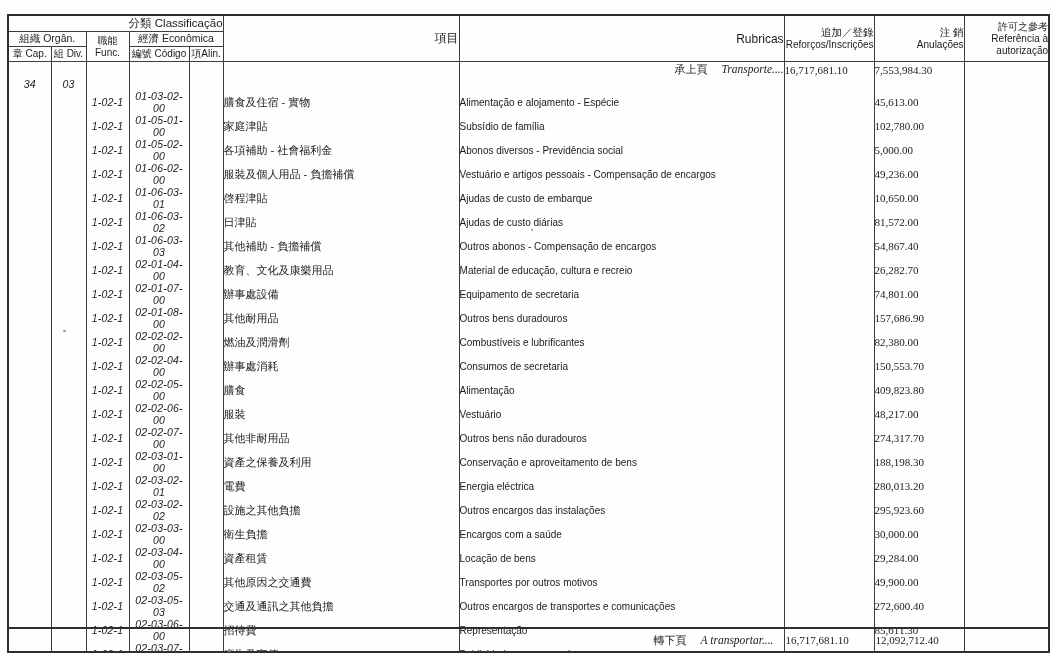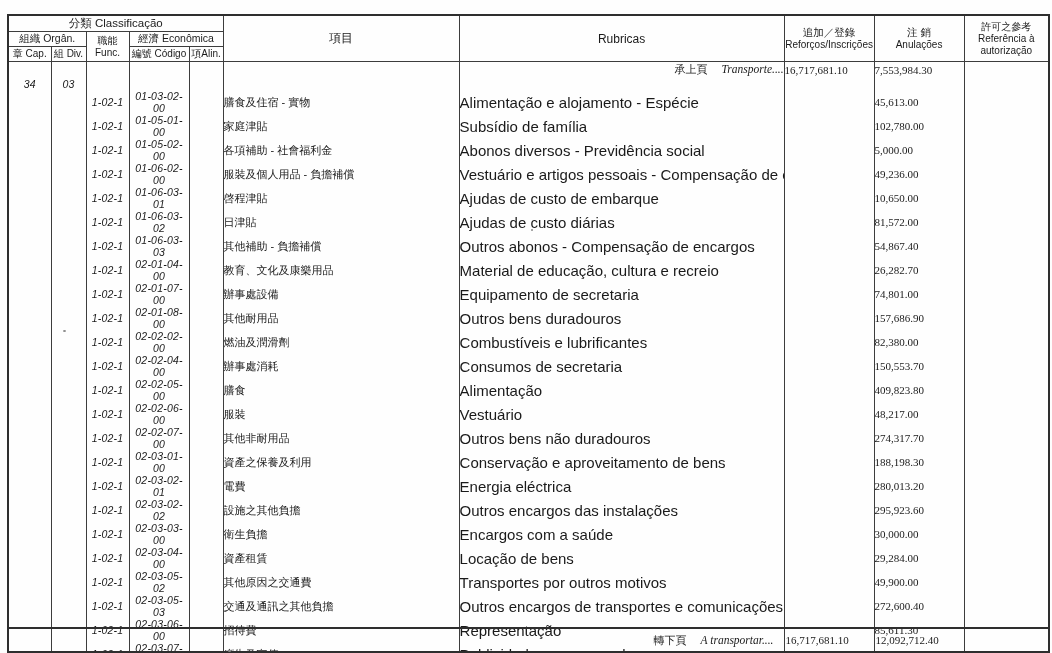--- a/index.html
+++ b/index.html
@@ -3,33 +3,33 @@
 <meta charset="utf-8">
 <style>
   html,body{margin:0;padding:0;background:#e8e8e8;}
   .page{position:relative;width:1052px;height:653px;background:#fefefe;overflow:hidden;
         font-family:"Liberation Sans",sans-serif;color:#1a1a1a;}
   table{border-collapse:collapse;table-layout:fixed;}
   .main{position:absolute;left:7px;top:14px;width:1041px;border:2px solid #2e2e2e;}
   .main th,.main td{padding:0;margin:0;overflow:hidden;}
   .main thead th{border:1px solid #3d3d3d;font-weight:normal;vertical-align:middle;}
   .main tbody td{border-left:1px solid #3d3d3d;border-right:1px solid #3d3d3d;vertical-align:middle;}
-  .h1{height:15px;font-size:11.5px;}
+  .h1{height:15px;font-size:11.5px;text-align:right;}
   .h2{height:14px;font-size:10.5px;}
   .h3{height:14px;font-size:10px;}
   .hbig{font-size:12px;}
   .hsmall{font-size:10px;line-height:12px;}
   .two-line{font-size:10.5px;line-height:13px;}
   .r-transporte{height:15px;}
   .r-section{height:13px;}
   .item-row{height:14.9px;padding-left:20px;}
   .c{text-align:center;font-size:10.5px;letter-spacing:0.2px;font-style:italic;}
   .alin{text-align:right;padding-right:5px;font-size:10.5px;}
   .zh{text-align:left;padding-left:5px;font-size:11px;white-space:nowrap;}
-  .pt{text-align:left;padding-left:4px;font-size:15px;white-space:nowrap;}
+  .pt{text-align:left;padding-left:4px;font-size:10px;white-space:nowrap;}
   .num{text-align:left;padding-right:6px;font-family:"Liberation Serif",serif;font-size:11px;
        font-variant-numeric:lining-nums;white-space:nowrap;}
   .carry{text-align:right;padding-right:10px;font-size:11px;white-space:nowrap;}
   .carry .it{font-style:italic;font-family:"Liberation Serif",serif;font-size:11.5px;margin-left:14px;}
   .footer-box{position:absolute;left:7px;top:627px;width:831px;}
   .footer-box table{width:100%;border:2px solid #2e2e2e;}
   .footer-box td{border-left:1px solid #3d3d3d;border-right:1px solid #3d3d3d;height:20px;vertical-align:middle;}
   .speck{position:absolute;background:#8a8a8a;border-radius:50%;}
 </style>
 </head>

